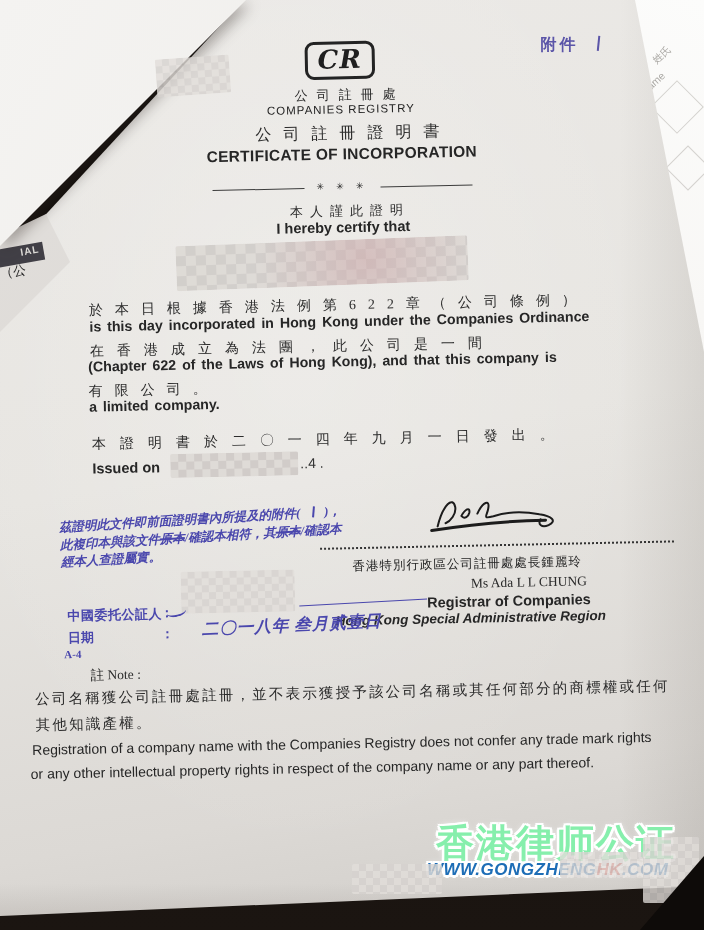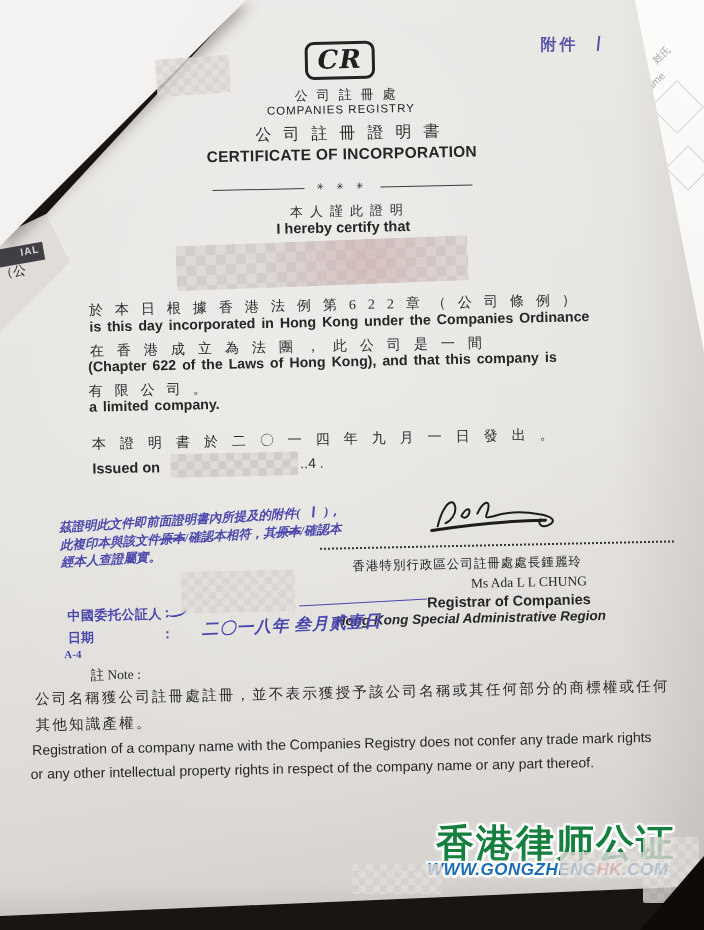--- a/index.html
+++ b/index.html
@@ -65,21 +65,21 @@
      color:#4a47ad;white-space:nowrap;}
   .struck{text-decoration:line-through;text-decoration-thickness:2px;}
   .tickbar{display:inline-block;width:2px;height:11px;background:#4a47ad;
      transform:rotate(8deg);margin:0 10px -1px 12px;}
 
   .dotted{border-top:2.2px dotted #333;}
 
   .wm-outline{text-shadow:-2px -2px 0 #fff,2px -2px 0 #fff,-2px 2px 0 #fff,2px 2px 0 #fff,
      0 -2.5px 0 #fff,0 2.5px 0 #fff,-2.5px 0 0 #fff,2.5px 0 0 #fff,0 0 7px rgba(255,255,255,.95);}
   .wm-zh{left:436px;top:818px;font:900 38px "Liberation Sans",sans-serif;
-     color:#15803d;letter-spacing:2px;}
+     color:#86efac;letter-spacing:2px;}
   .wm-url{left:427px;top:860px;font:italic 800 17px "Liberation Sans",sans-serif;
      color:#1d6db6;letter-spacing:.5px;}
   .wm-red{color:#cf3a30;}
 
   .fold-wrap{position:absolute;inset:0;pointer-events:none;
      filter:drop-shadow(4px 5px 7px rgba(50,42,36,.38));}
   .fold-paper{position:absolute;inset:0;clip-path:polygon(0 0,246px 0,0 246px);
      background:linear-gradient(118deg,#f4f3f1 0%,#efedea 55%,#dedcd8 92%,#d1cecb 100%);}
 
   .desk-corner{position:absolute;inset:0;

